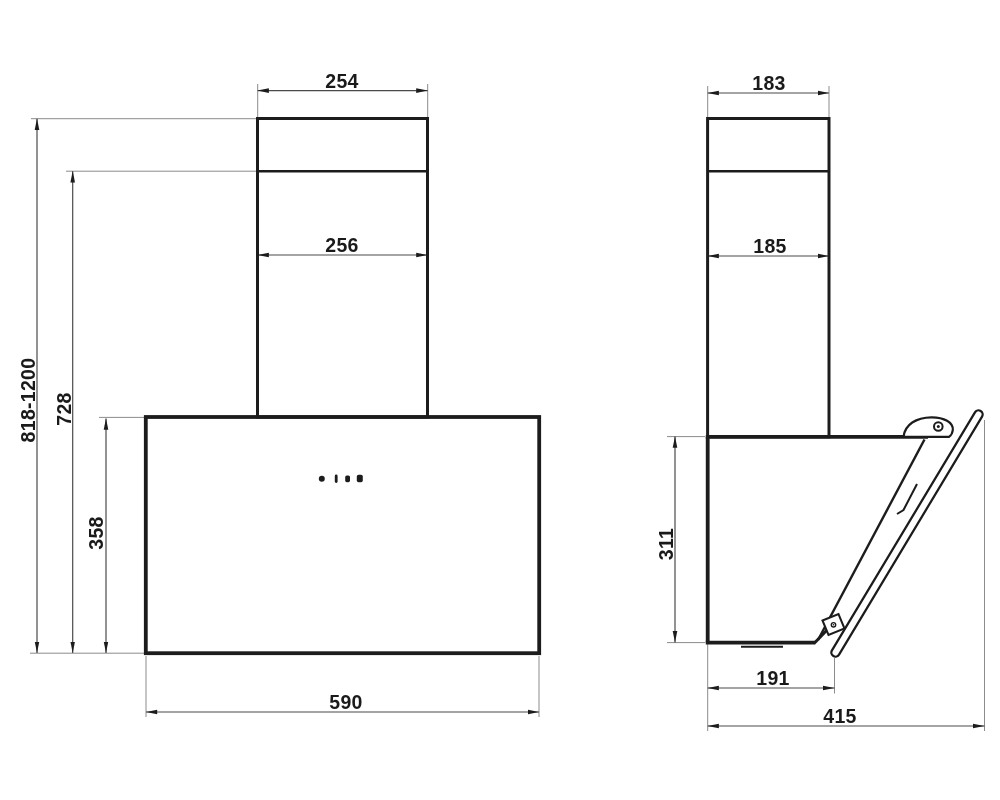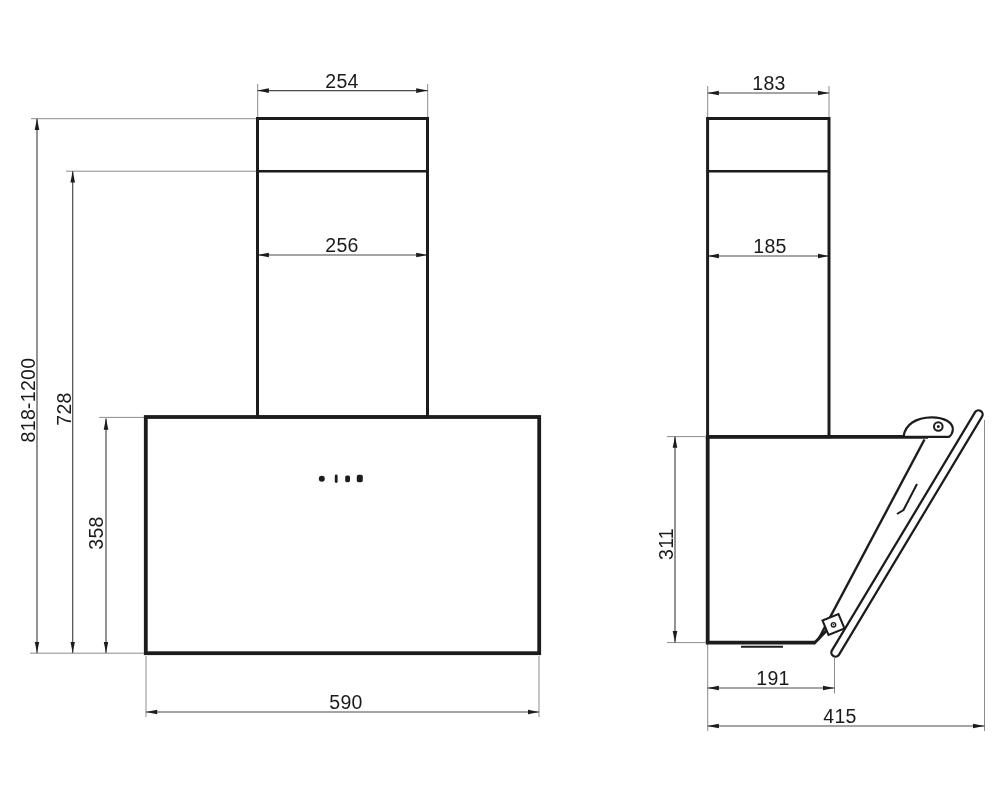--- a/index.html
+++ b/index.html
@@ -1,20 +1,21 @@
 <!DOCTYPE html>
 <html style="--outline: #1c1c1c; --dimension: #4a4a4a; --extension: #8c8c8c; --label: #1a1a1a; --background: #ffffff;"><head>
 <meta charset="utf-8">
 <style>
   html,body{margin:0;padding:0;background:#fff;}
   .drawing-wrap{
     position:relative;
     width:1000px;height:800px;
     background:var(--background,#ffffff);
     overflow:hidden;
+    font-weight:bold;
   }
   svg{display:block;}
   svg text{
     font-family:"Liberation Sans", sans-serif;
     font-size:19.5px;
     fill:var(--label,#1a1a1a);
     letter-spacing:0.3px;
   }
   .part{stroke:var(--outline,#1c1c1c);fill:none;stroke-width:3;}
   .part-thick{stroke-width:3.8;}

